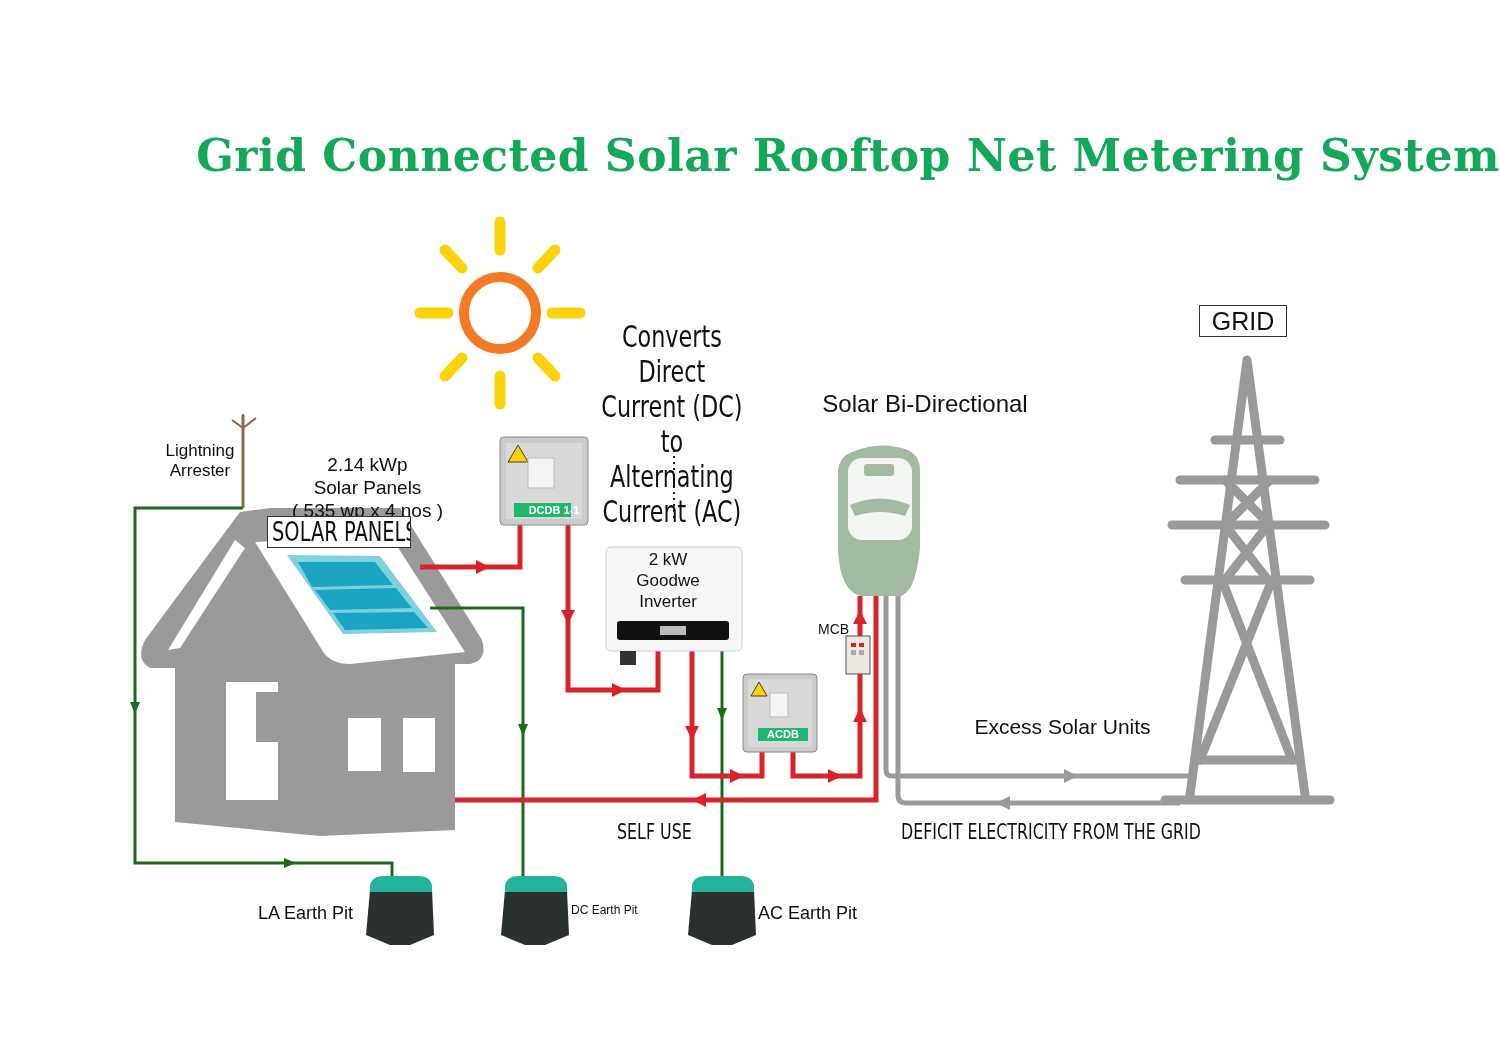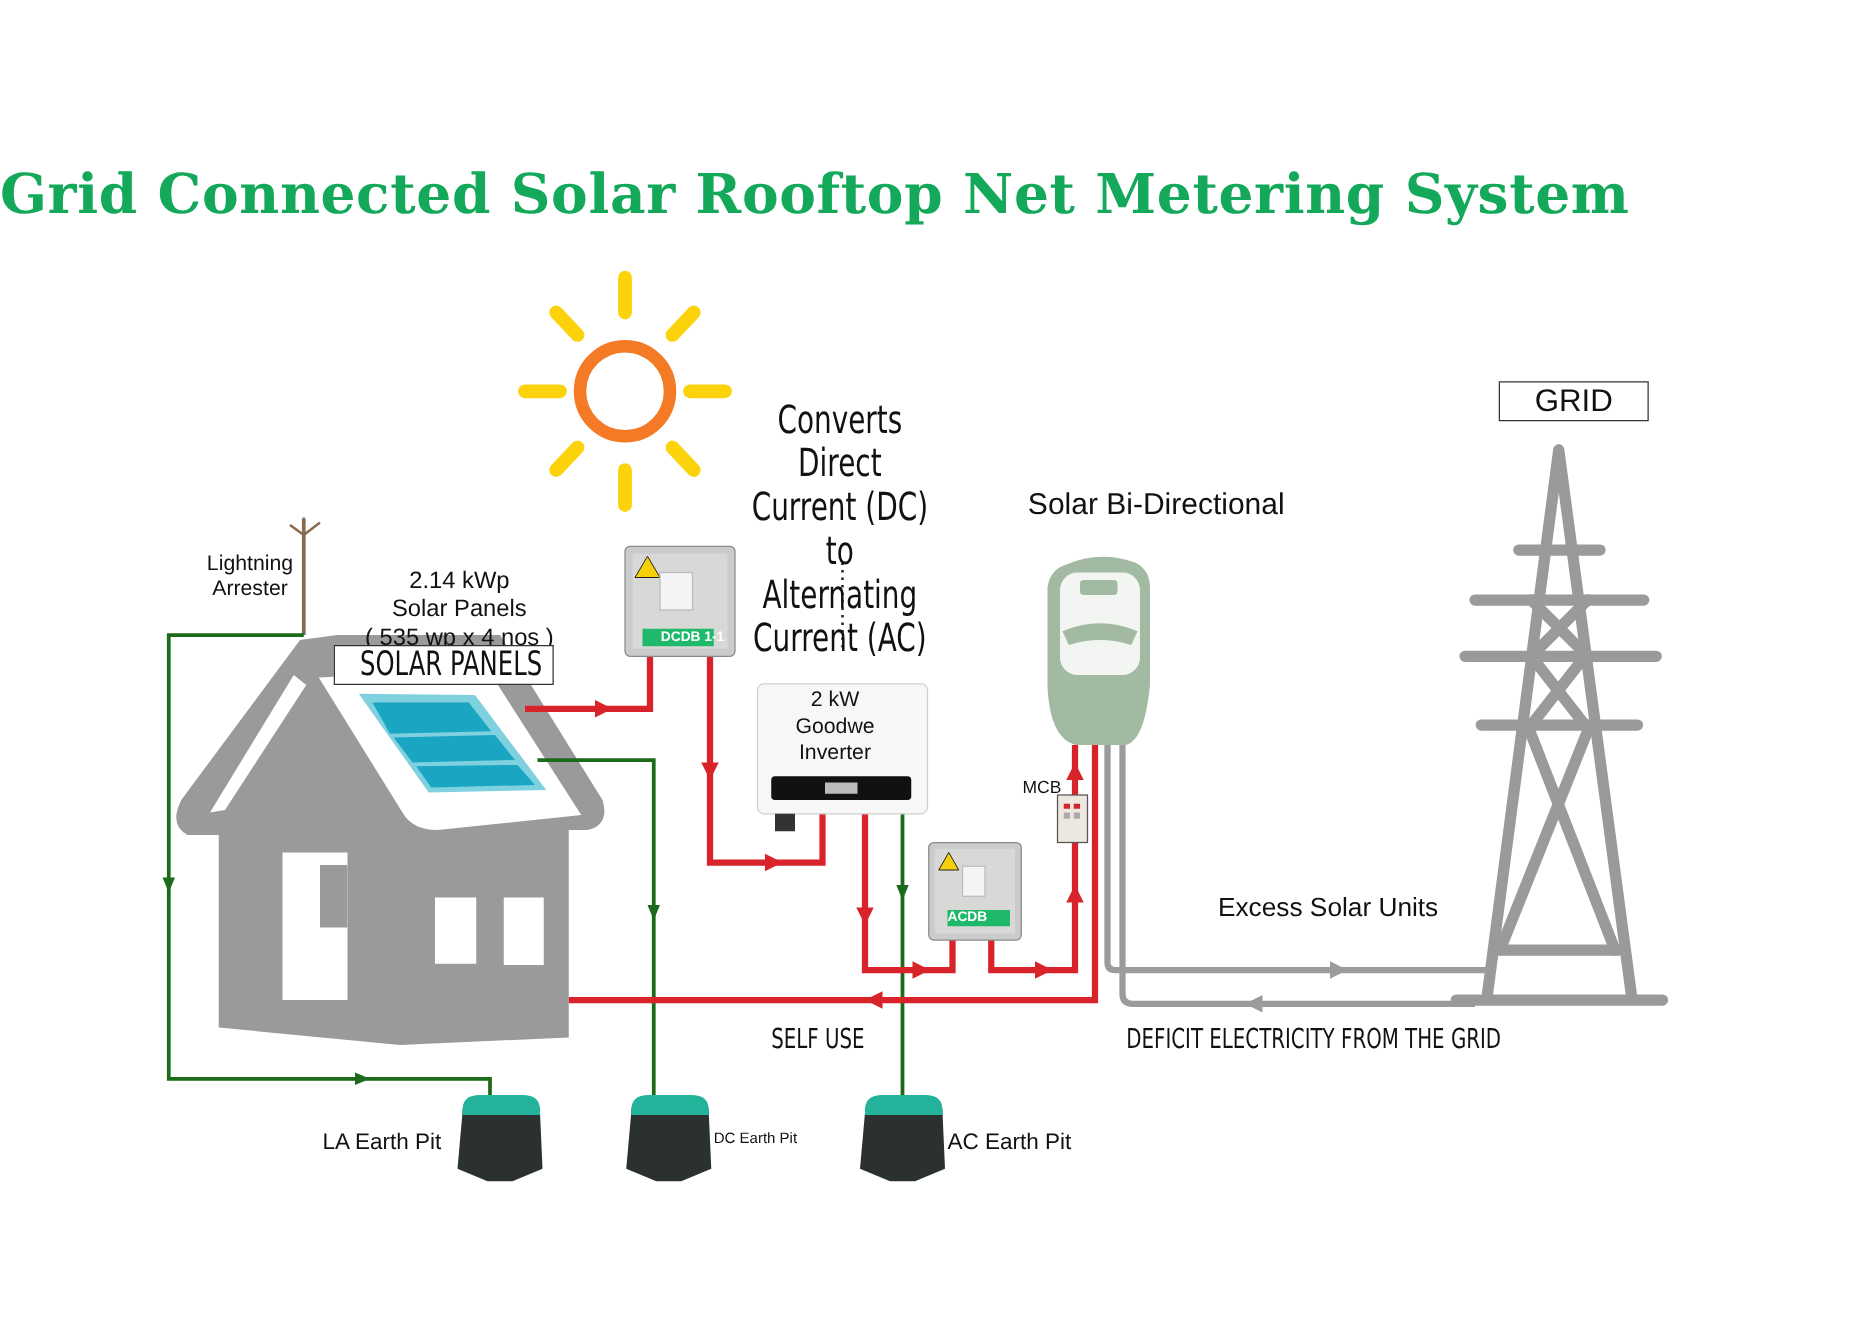--- a/index.html
+++ b/index.html
@@ -1,22 +1,22 @@
 <!DOCTYPE html>
 <html><head>
 <meta charset="utf-8">
 <style>
   html,body{margin:0;padding:0;background:#fff;}
   body{width:1500px;height:1060px;position:relative;overflow:hidden;font-family:"Liberation Sans",sans-serif;}
   .abs{position:absolute;}
-  #title{left:0;top:130px;width:1500px;text-align:left;font-family:"DejaVu Serif",serif;font-weight:bold;font-size:44px;color:#14a95a;letter-spacing:0.5px;}
+  #title{left:0;top:130px;width:1500px;text-align:right;font-family:"DejaVu Serif",serif;font-weight:bold;font-size:44px;color:#14a95a;letter-spacing:0.5px;}
   .lbl{color:#111;font-family:"Liberation Sans",sans-serif;text-align:center;line-height:1.2;}
   .cond{font-family:"DejaVu Sans",sans-serif;transform:scaleX(0.72);transform-origin:left top;color:#111;}
   svg#diagram{position:absolute;left:0;top:0;}
-  .boxlbl{border:1.5px solid #333;background:#fff;padding:0 20px;}
+  .boxlbl{border:1.5px solid #333;background:#fff;padding:0 4px;}
 </style>
 </head>
 <body>
 
 <div id="title" class="abs">Grid Connected Solar Rooftop Net Metering System</div>
 
 <svg id="diagram" width="1500" height="1060">
 
   <g>
     <circle cx="500" cy="313" r="36" fill="none" stroke="#f47a25" stroke-width="10"></circle>
@@ -179,21 +179,21 @@
   </div>
 </div>
 <div class="abs" style="left:514px;top:503px;width:80px;height:14px;color:#fff;font-weight:bold;font-size:11px;line-height:14px;text-align:center;">
   <span>DCDB</span> <span>1-1</span>
 </div>
 <div class="abs lbl" style="left:606px;top:549px;width:124px;font-size:17px;line-height:21px;">
   <div>2 kW</div>
     <div>Goodwe</div>
     <div>Inverter</div>
 </div>
-<div class="abs" style="left:758px;top:728px;width:50px;height:15px;color:#fff;font-weight:bold;font-size:11px;line-height:13px;">ACDB</div>
+<div class="abs" style="left:758px;top:728px;width:50px;height:15px;color:#fff;font-weight:bold;font-size:11px;line-height:13px;text-align:center;">ACDB</div>
 <div class="abs lbl" style="left:805px;top:390px;width:240px;font-size:24px;line-height:28px;">
   <div>Solar Bi-Directional</div>
 </div>
 <div class="abs lbl" style="left:818px;top:621px;font-size:14px;">MCB</div>
 <div class="abs boxlbl lbl" style="left:1199px;top:305px;width:78px;height:30px;font-size:25px;line-height:30px;">GRID</div>
 <div class="abs lbl" style="left:940px;top:713px;width:245px;font-size:21px;line-height:27px;">
   <div>Excess Solar Units</div>
 </div>
 <div class="abs" style="left:901px;top:819px;">
   <span class="cond" style="display:inline-block;font-size:22px;white-space:nowrap;">DEFICIT ELECTRICITY FROM THE GRID</span>

